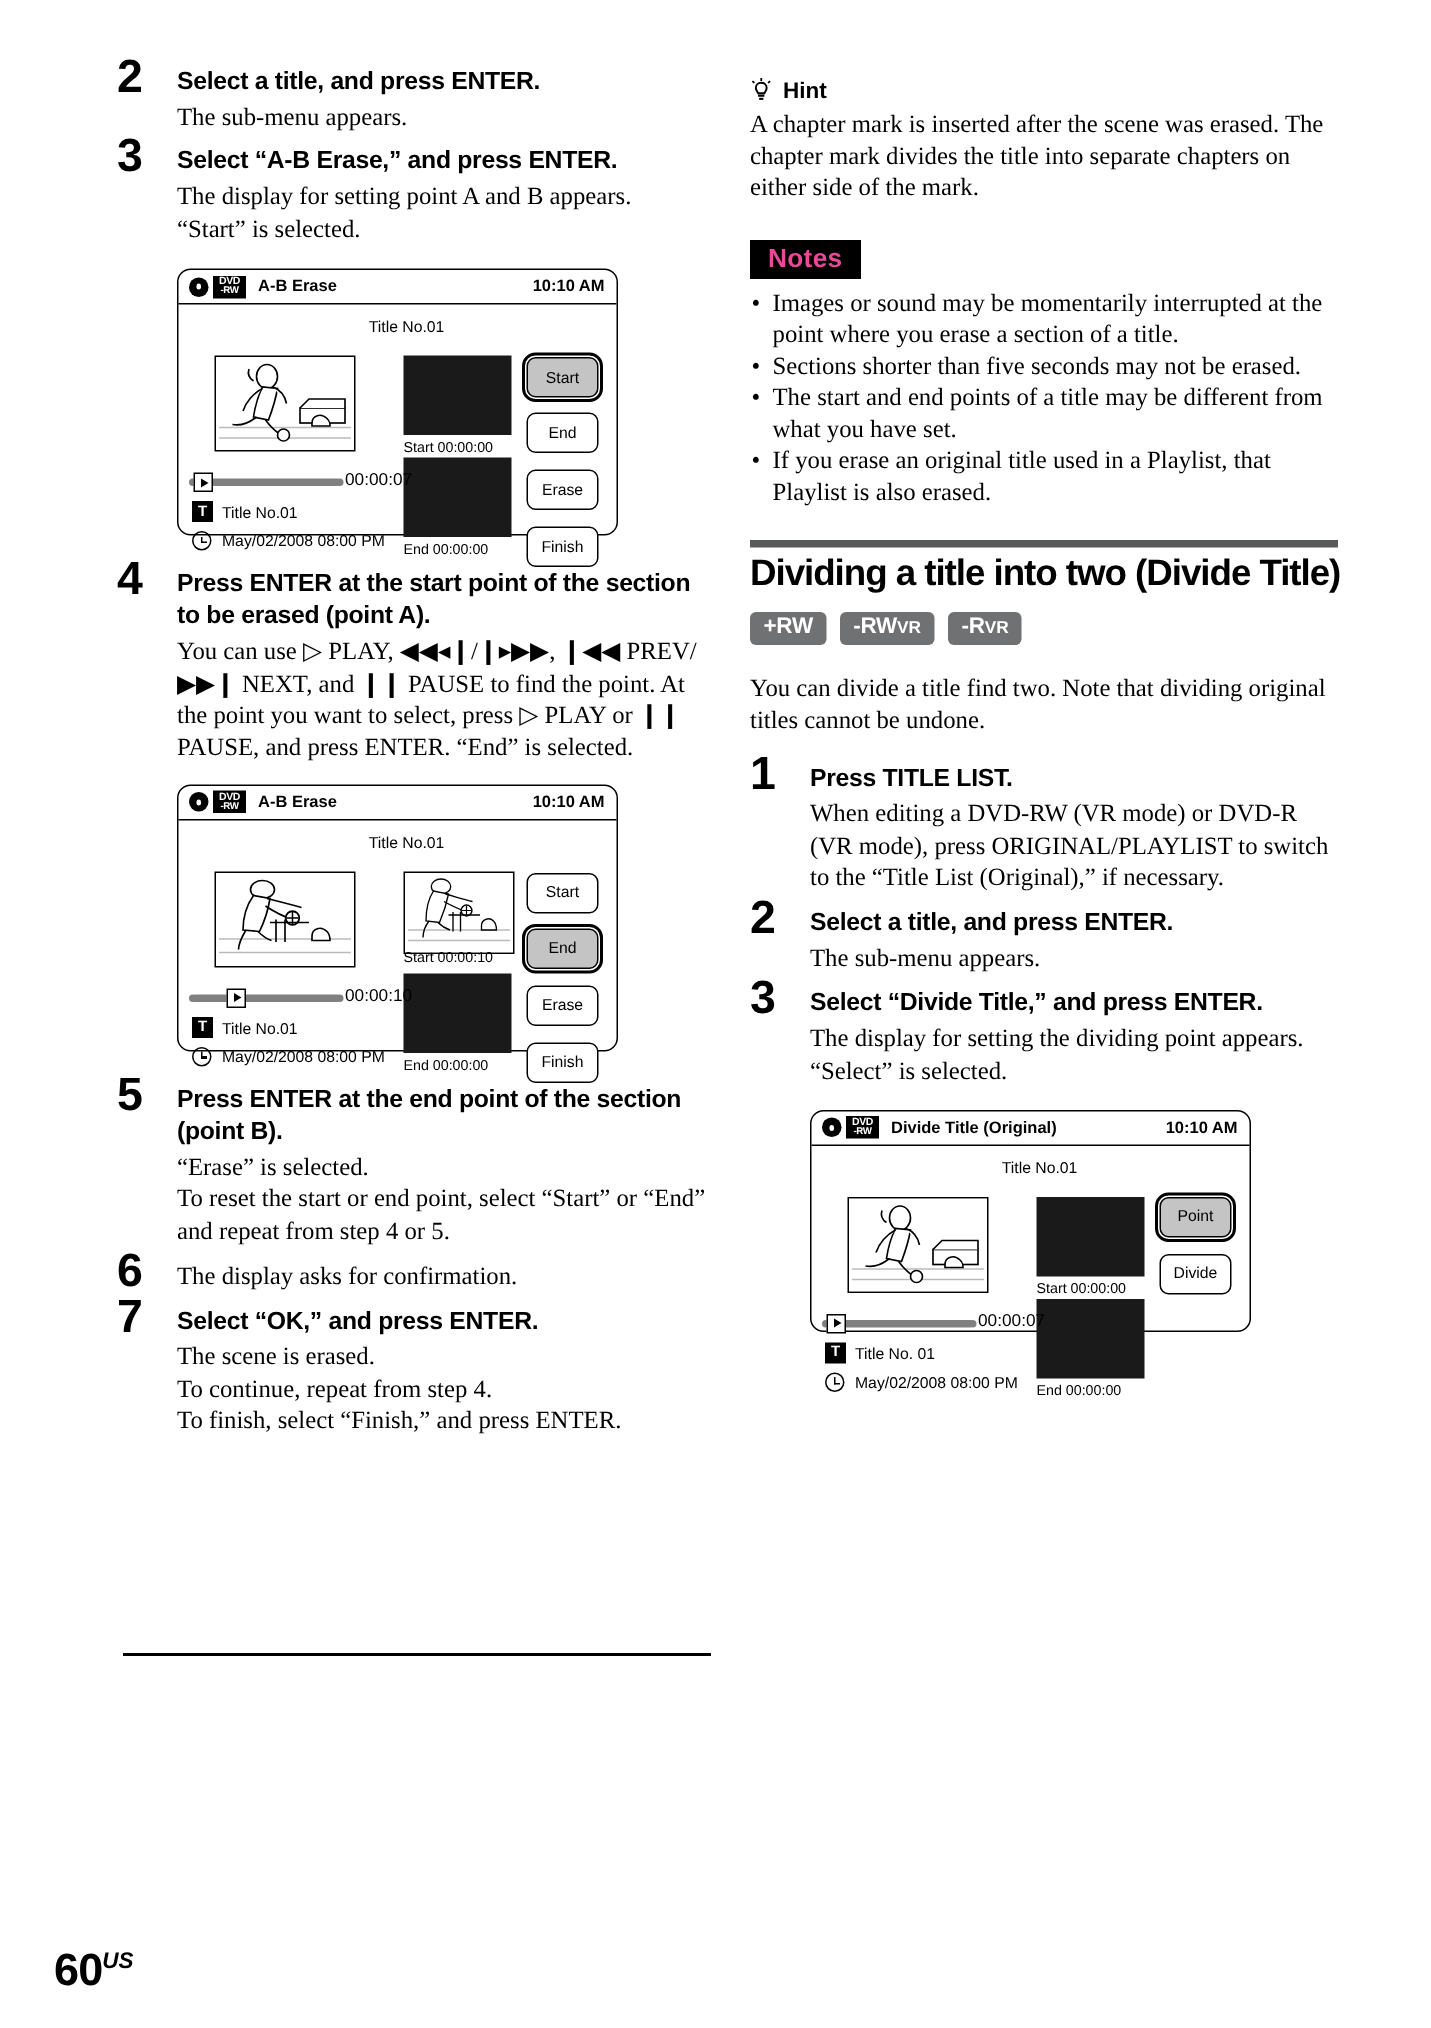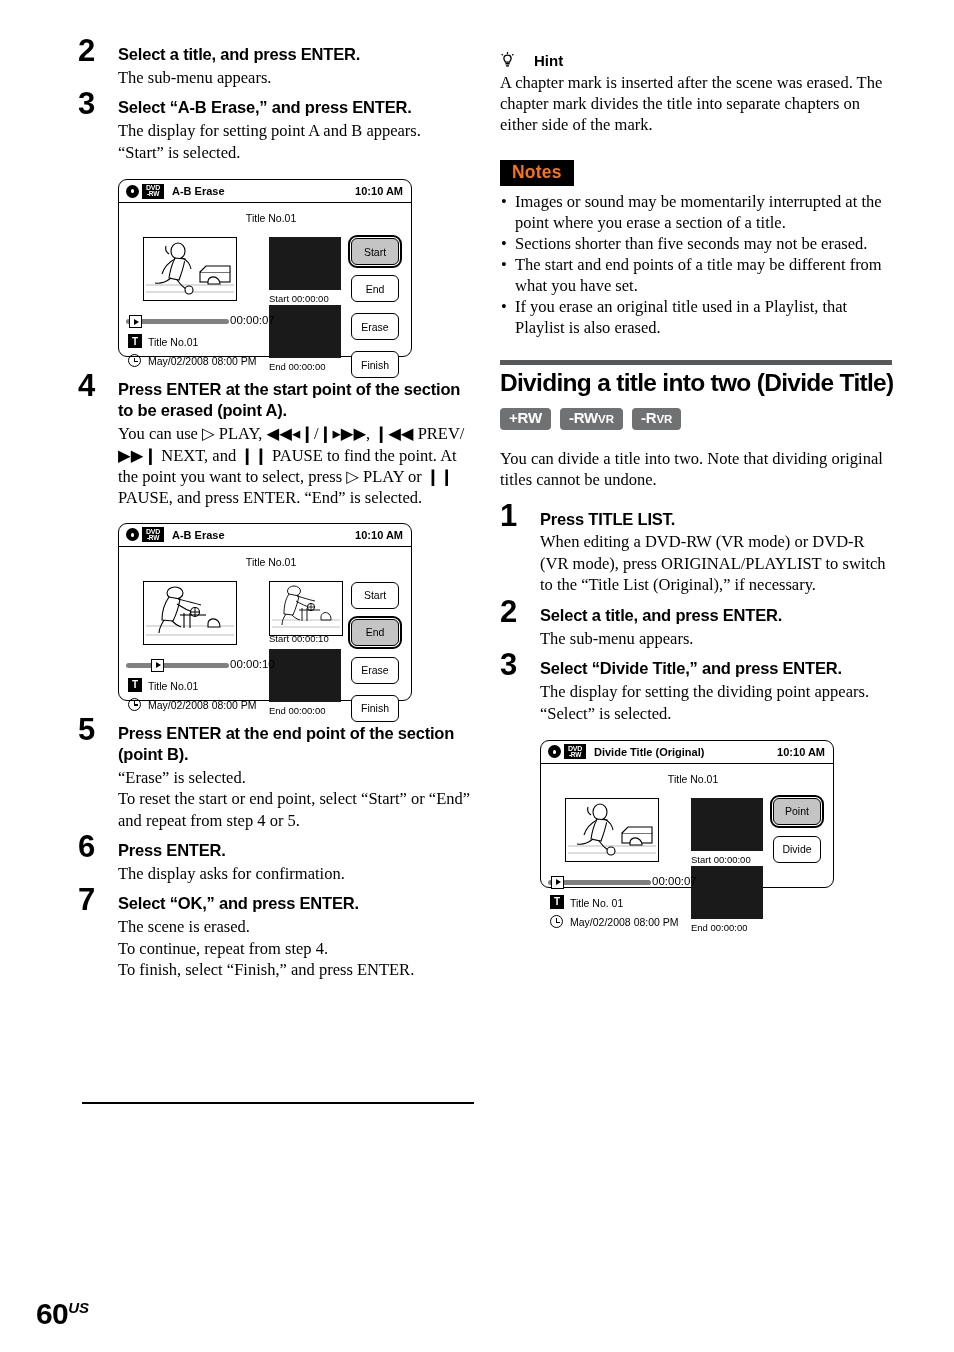--- a/index.html
+++ b/index.html
@@ -69,39 +69,39 @@
   .pad-step { padding-left: 40px; }
 
   
   .hint-head {
     font-family: "Liberation Sans", sans-serif;
     font-weight: bold;
     font-size: 15px;
     margin: 0 0 3px 0;
     display: flex;
     align-items: flex-end;
-    gap: 19px;
+    gap: 7px;
   }
   .bulb {
     display: inline-block;
     width: 15px;
     height: 17px;
     position: relative;
   }
   .hint-text {
     font-size: 16.5px;
     line-height: 1.285;
     margin: 0;
   }
 
   
   .notes-badge {
     display: inline-block;
     background: #000;
-    color: #f97316;
+    color: #ec4899;
     font-family: "Liberation Sans", sans-serif;
     font-weight: bold;
     font-size: 17.5px;
     padding: 2px 12px 3px 12px;
     letter-spacing: 0.2px;
   }
   .notes-list {
     margin: 5px 0 0 0;
     padding: 0;
     list-style: none;
@@ -554,21 +554,20 @@
       <div class="step-num">5</div>
       <div class="step-title">Press ENTER at the end point of the section (point B).</div>
       <div class="step-body">
         <p>“Erase” is selected.</p>
         <p>To reset the start or end point, select “Start” or “End” and repeat from step 4 or 5.</p>
       </div>
     </div>
 
     <div class="step">
       <div class="step-num">6</div>
-      <div class="step-title">Press ENTER.</div>
       <div class="step-body">
         <p>The display asks for confirmation.</p>
       </div>
     </div>
 
     <div class="step">
       <div class="step-num">7</div>
       <div class="step-title">Select “OK,” and press ENTER.</div>
       <div class="step-body">
         <p>The scene is erased.</p>
@@ -615,21 +614,21 @@
       <span class="badge">
         <span>-RW</span>
           <span class="sub">VR</span>
       </span>
       <span class="badge">
         <span>-R</span>
           <span class="sub">VR</span>
       </span>
     </div>
 
-    <p class="intro-text">You can divide a title into two. Note that dividing original titles cannot be undone.</p>
+    <p class="intro-text">You can divide a title find two. Note that dividing original titles cannot be undone.</p>
 
     <div class="step">
       <div class="step-num">1</div>
       <div class="step-title">Press TITLE LIST.</div>
       <div class="step-body">
         <p>When editing a DVD-RW (VR mode) or DVD-R (VR mode), press ORIGINAL/PLAYLIST to switch to the “Title List (Original),” if necessary.</p>
       </div>
     </div>
 
     <div class="step">

